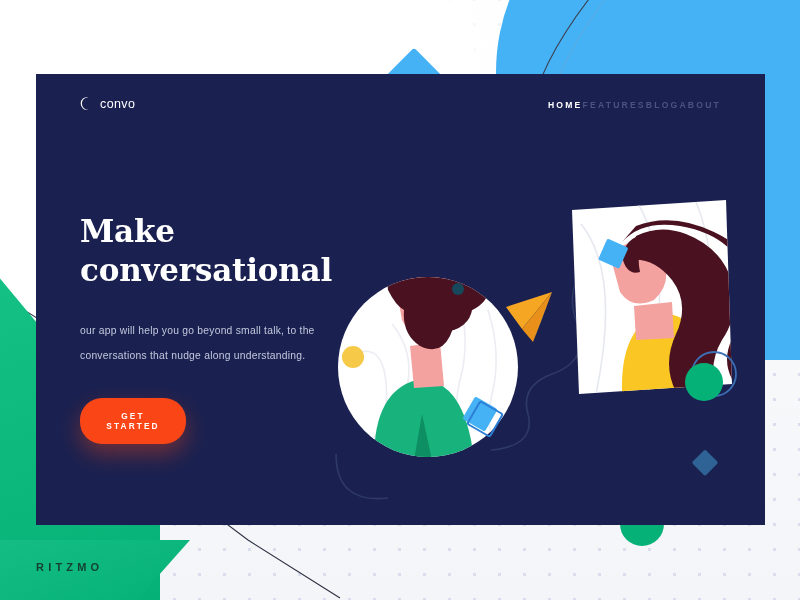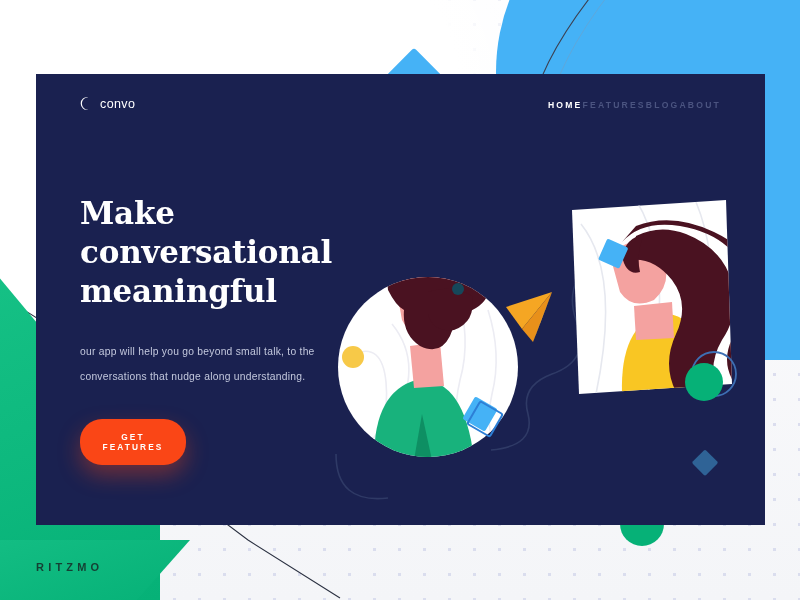--- a/index.html
+++ b/index.html
@@ -58,21 +58,21 @@
   .logo-mark{width:15px;height:15px;position:relative;display:block;}
   .logo-text{color:#ffffff;font-size:12.5px;letter-spacing:.4px;font-weight:400;}
   .nav-links{position:absolute;right:44px;top:26px;display:flex;align-items:center;}
   .nav-link{
     font-size:8.6px;letter-spacing:2.2px;font-weight:700;color:#4b5480;
     text-transform:uppercase;cursor:pointer;white-space:nowrap;
   }
   .nav-link.active{color:#ffffff;}
 
   
-  .copy{position:absolute;left:44px;top:120px;width:340px;}
+  .copy{position:absolute;left:44px;top:138px;width:340px;}
   .headline{
     font-family:"DejaVu Serif", serif;
     font-weight:700;color:#ffffff;font-size:31px;line-height:39px;
     margin:0;letter-spacing:-.2px;
   }
   .subcopy{
     margin:28px 0 0 0;color:#c3c8dd;font-size:10.3px;line-height:25px;
     letter-spacing:.25px;max-width:235px;
   }
   .cta-wrap{position:relative;margin-top:30px;width:106px;}
@@ -138,25 +138,24 @@
         <span class="nav-link active">HOME</span>
         <span class="nav-link">FEATURES</span>
         <span class="nav-link">BLOG</span>
         <span class="nav-link">ABOUT</span>
       </div>
     </div>
 
     <div class="copy">
       <h1 class="headline">
         <span>Make conversational</span><br>
-        <span>meaningful</span>
       </h1>
       <p class="subcopy">our app will help you go beyond small talk, to the conversations that nudge along understanding.</p>
       <div class="cta-wrap">
-        <button class="cta">GET FEATURES</button>
+        <button class="cta">GET STARTED</button>
       </div>
     </div>
 
     <svg class="illo" viewBox="0 0 729 451">
 
       <defs>
         <clipPath id="clipFrame">
           <polygon points="536,136 690,126 696,310 543,320"></polygon>
         </clipPath>
         <clipPath id="clipCircle">

